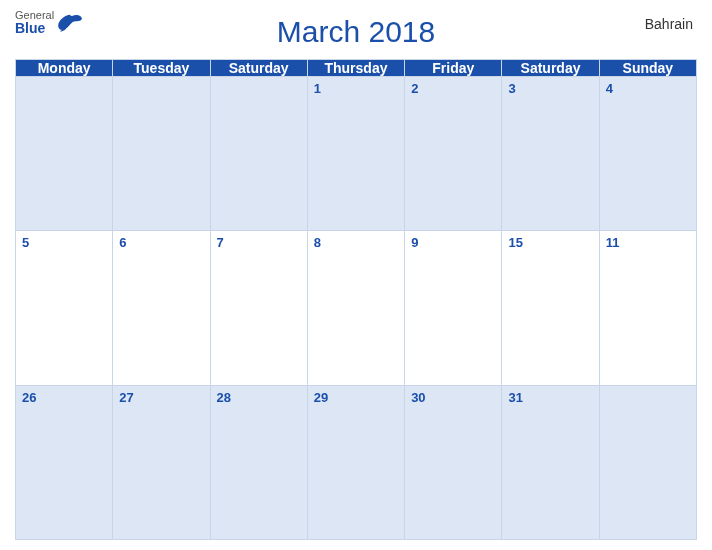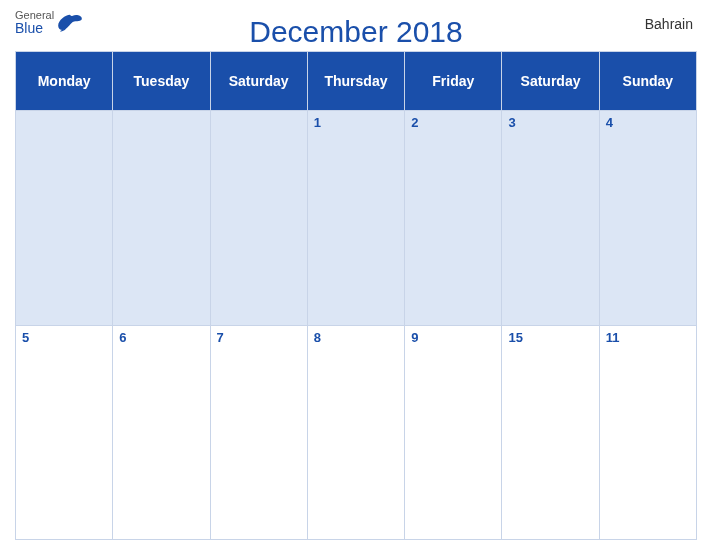--- a/index.html
+++ b/index.html
@@ -13,21 +13,21 @@
       align-items: center;
       padding: 10px 15px;
     }
 
     .header {
       width: 100%;
       display: flex;
       align-items: center;
       justify-content: center;
       position: relative;
-      margin-bottom: 2px;
+      margin-bottom: 10px;
       padding-top: 5px;
     }
 
     .logo {
       position: absolute;
       left: 0;
       top: 0;
       display: flex;
       flex-direction: column;
       align-items: center;
@@ -36,21 +36,21 @@
 
     .logo-general {
       font-size: 11px;
       color: #555;
       font-weight: normal;
     }
 
     .logo-blue {
       font-size: 14px;
       color: #1a4faa;
-      font-weight: normal;
+      font-weight: bold;
     }
 
     .logo-bird {
       width: 28px;
       height: 20px;
     }
 
     .logo-wrapper {
       display: flex;
       flex-direction: column;
@@ -83,21 +83,21 @@
       border-collapse: collapse;
       flex: 1;
     }
 
     .calendar thead tr th {
       background-color: #1a4faa;
       color: #fff;
       font-size: 14px;
       font-weight: bold;
       text-align: center;
-      padding: 21px 4px;
+      padding: 0 4px;
       border: 1px solid #c8d4e8;
     }
 
     .calendar tbody tr {
       height: 72px;
     }
 
     .calendar tbody tr:nth-child(odd) {
       background-color: #dce6f5;
     }
@@ -137,21 +137,21 @@
           <div class="logo-general">General</div>
           <div class="logo-blue">Blue</div>
         </div>
         <svg class="logo-bird" viewBox="0 0 30 22" xmlns="http://www.w3.org/2000/svg">
           <path d="M15 2 C10 2, 2 8, 2 14 C2 18, 6 20, 10 18 C13 16, 15 12, 18 10 C22 8, 28 10, 28 6 C28 3, 22 1, 18 3 C16 4, 15 2, 15 2Z" fill="#1a4faa"></path>
           <path d="M10 18 C8 20, 5 21, 4 20 C6 19, 8 17, 10 18Z" fill="#1a4faa"></path>
         </svg>
       </div>
     </div>
   </div>
-  <h1 class="title">December 2018</h1>
+  <h1 class="title">March 2018</h1>
   <div class="country">Bahrain</div>
 </div>
 
 <table class="calendar">
   <thead>
     <tr>
     <th>Monday</th>
         <th>Tuesday</th>
         <th>Saturday</th>
         <th>Thursday</th>
@@ -172,14 +172,23 @@
       </tr>
       <tr>
         <td><span class="day-num">5</span></td>
         <td><span class="day-num">6</span></td>
         <td><span class="day-num">7</span></td>
         <td><span class="day-num">8</span></td>
         <td><span class="day-num">9</span></td>
         <td><span class="day-num">15</span></td>
         <td><span class="day-num">11</span></td>
       </tr>
+      <tr>
+        <td><span class="day-num">26</span></td>
+        <td><span class="day-num">27</span></td>
+        <td><span class="day-num">28</span></td>
+        <td><span class="day-num">29</span></td>
+        <td><span class="day-num">30</span></td>
+        <td><span class="day-num">31</span></td>
+        <td class="empty"></td>
+      </tr>
     </tbody>
 </table>
 
 </body></html>

